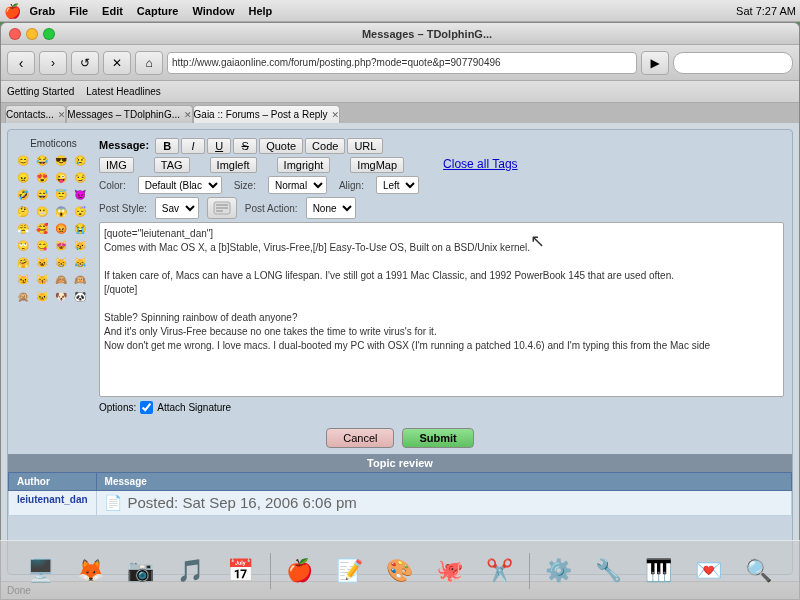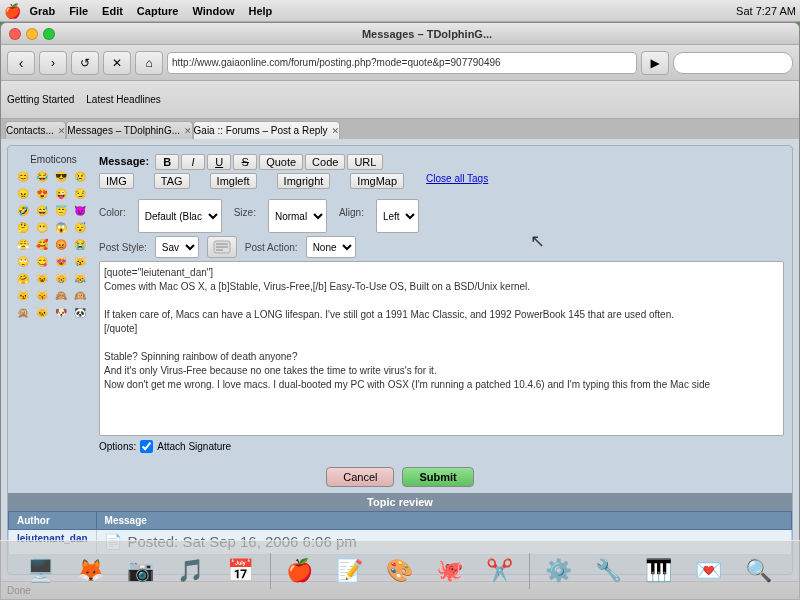--- a/index.html
+++ b/index.html
@@ -124,21 +124,21 @@
       width: 120px;
       height: 22px;
       border: 1px solid #aaa;
       border-radius: 10px;
       padding: 0 4px;
       font-size: 10px;
     }
 
     
     .bookmarks-bar {
-      height: 38px;
+      height: 22px;
       background: linear-gradient(to bottom, #e0e0e0, #d0d0d0);
       border-bottom: 1px solid #aaa;
       display: flex;
       align-items: center;
       padding: 0 6px;
       gap: 12px;
       font-size: 10px;
     }
 
     
@@ -267,27 +267,26 @@
 
     .format-row {
       display: flex;
       align-items: center;
       gap: 12px;
       margin-bottom: 3px;
       font-size: 10px;
     }
     .format-row label { color: #444; }
     .format-select {
-      height: 34px;
+      height: 18px;
       font-size: 10px;
       border: 1px solid #aaa;
       border-radius: 2px;
       background: white;
       padding: 0 2px;
-      margin-top: 7px;
     }
 
     .post-row {
       display: flex;
       gap: 8px;
       margin-bottom: 3px;
       font-size: 10px;
       align-items: center;
     }
     .post-row label { color: #444; }
@@ -433,25 +432,25 @@
       position: relative;
     }
     .dock-divider {
       width: 1px;
       height: 36px;
       background: rgba(150,150,150,0.8);
       margin: 0 2px;
     }
 
     .close-all-tags {
-      font-size: 10px;
+      font-size: 12px;
       color: #0000cc;
       text-decoration: underline;
       cursor: pointer;
-      margin-left: 2px;
+      margin-left: 19px;
     }
 
     .cursor-arrow {
       position: absolute;
       left: 530px;
       top: 230px;
       font-size: 18px;
       color: #333;
       pointer-events: none;
       z-index: 100;

